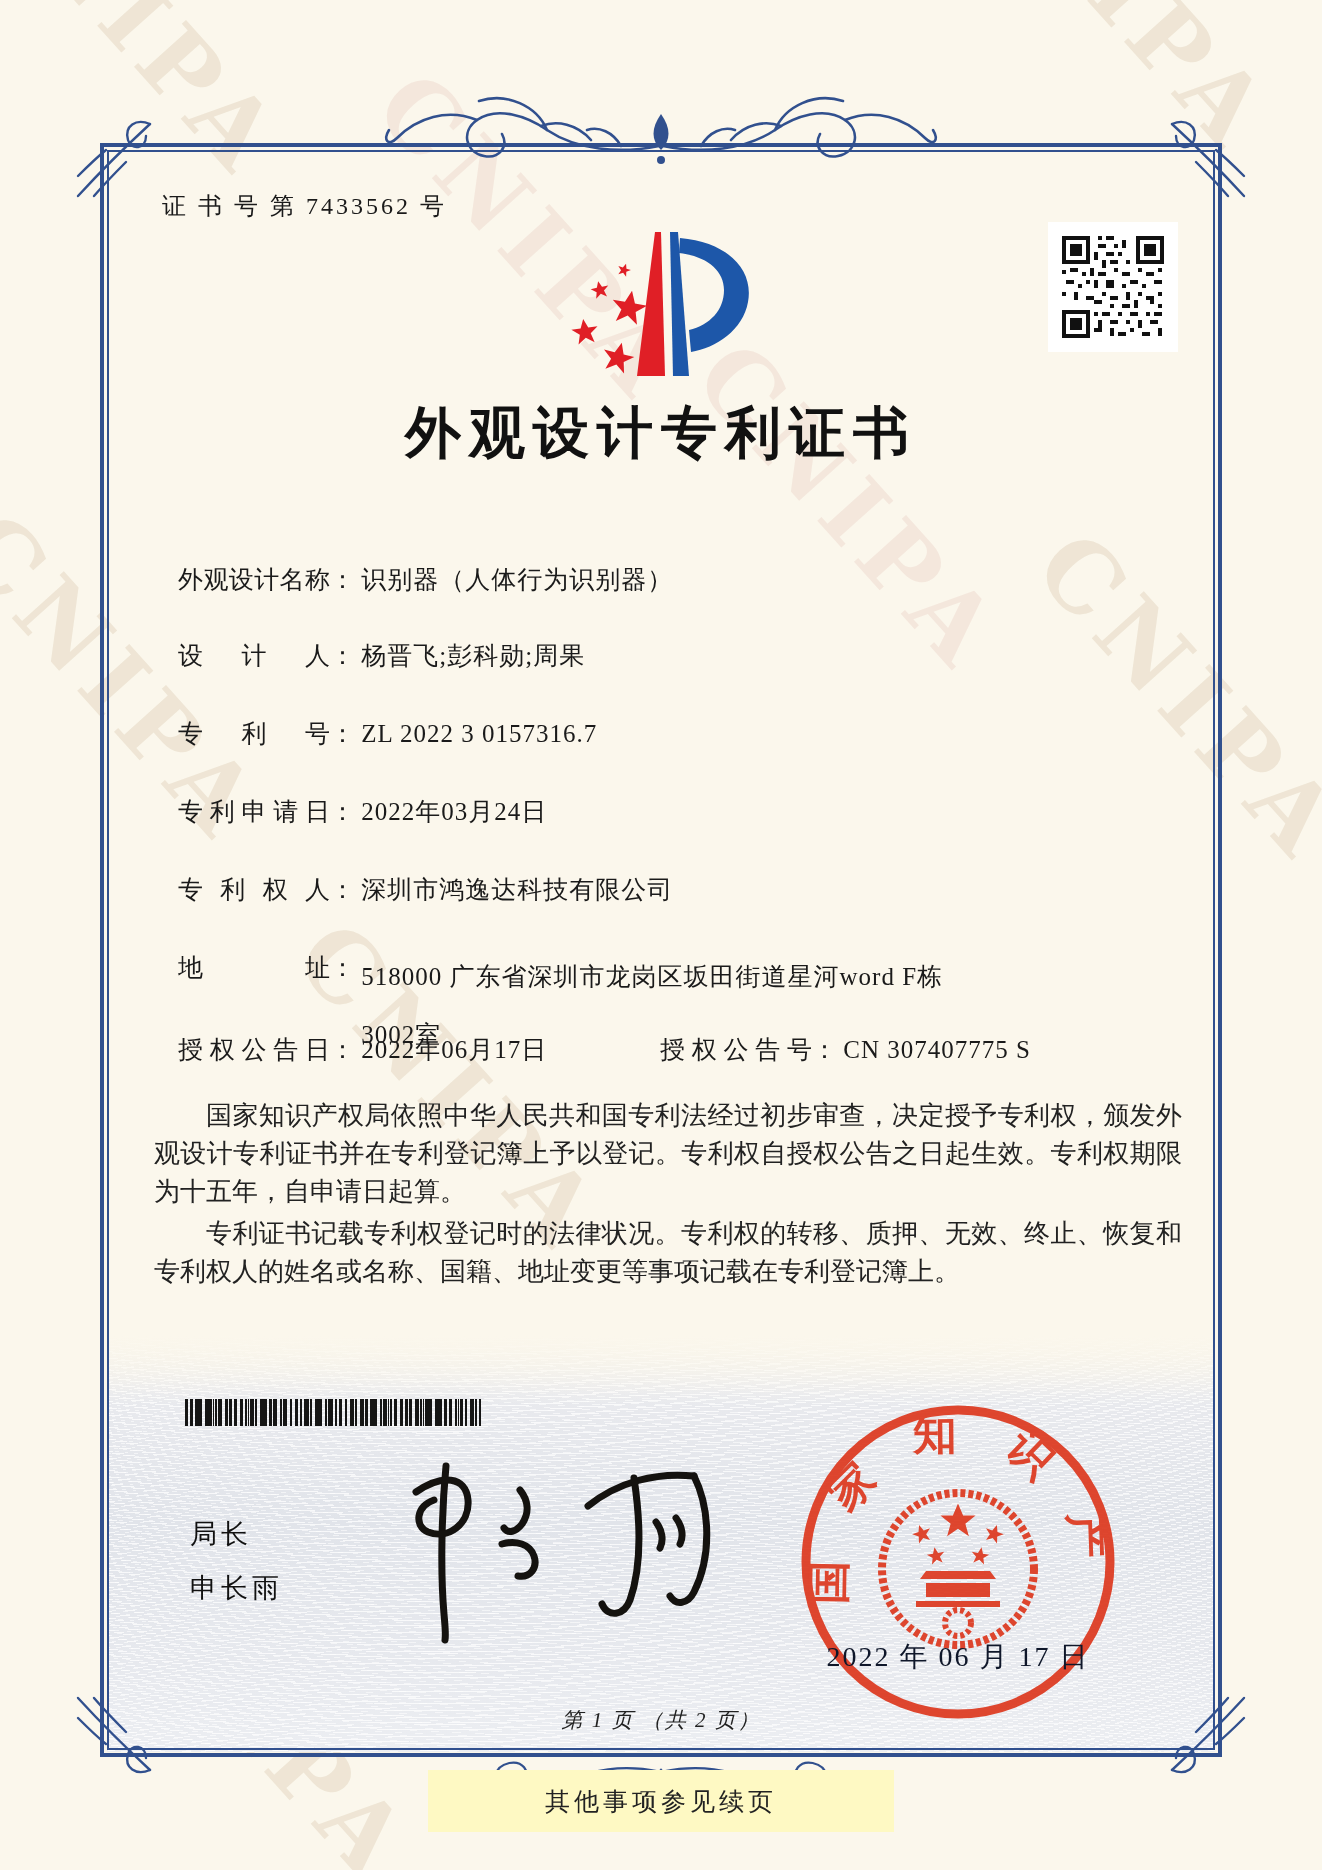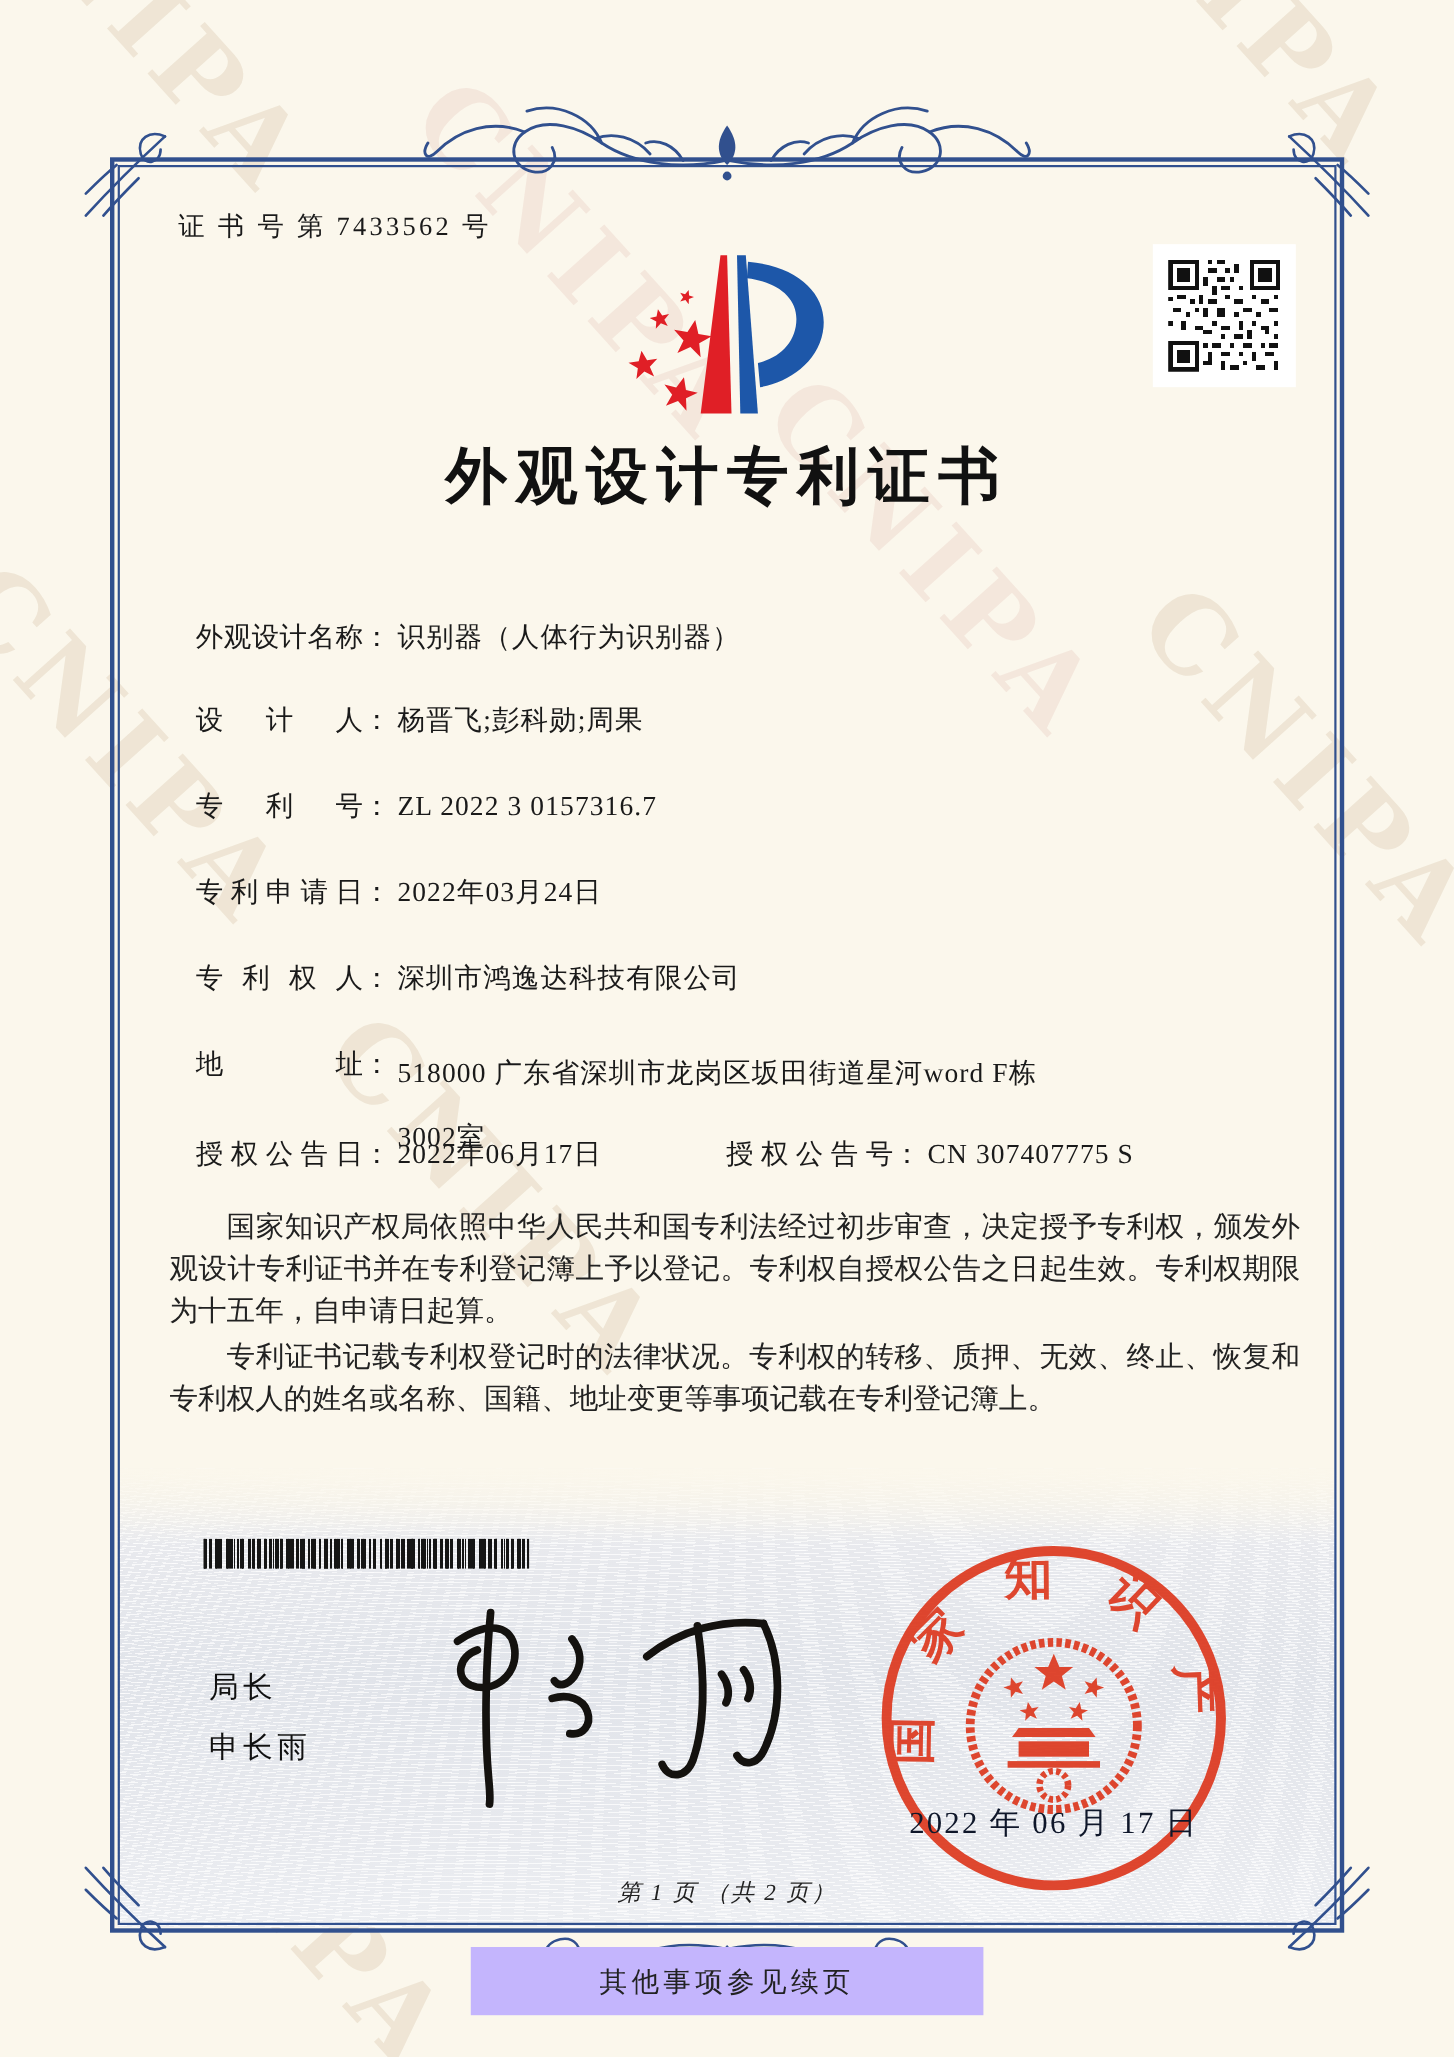--- a/index.html
+++ b/index.html
@@ -76,21 +76,21 @@
     position:absolute; left:797px; top:1638px; width:322px; text-align:center;
     font-size:28px; color:#0f172a; letter-spacing:2px;
   }
   
   .page-footer{
     position:absolute; left:0; top:1706px; width:100%; text-align:center;
     font-size:21px; letter-spacing:2px; color:#222;font-style:italic;
   }
   .note-strip{
     position:absolute; left:428px; top:1770px; width:466px; height:62px;
-    background:#c4b5fd; display:flex; align-items:center; justify-content:center;
+    background:#fef9c3; display:flex; align-items:center; justify-content:center;
     font-size:25px; letter-spacing:4px; color:#222;
   }
 </style>
 </head>
 <body>
 
 <div class="page">
 
   <div class="wm wm-a" style="left:-70px; top:-45px;">CNIPA</div>
   <div class="wm wm-a" style="left:920px; top:-70px;">CNIPA</div>

